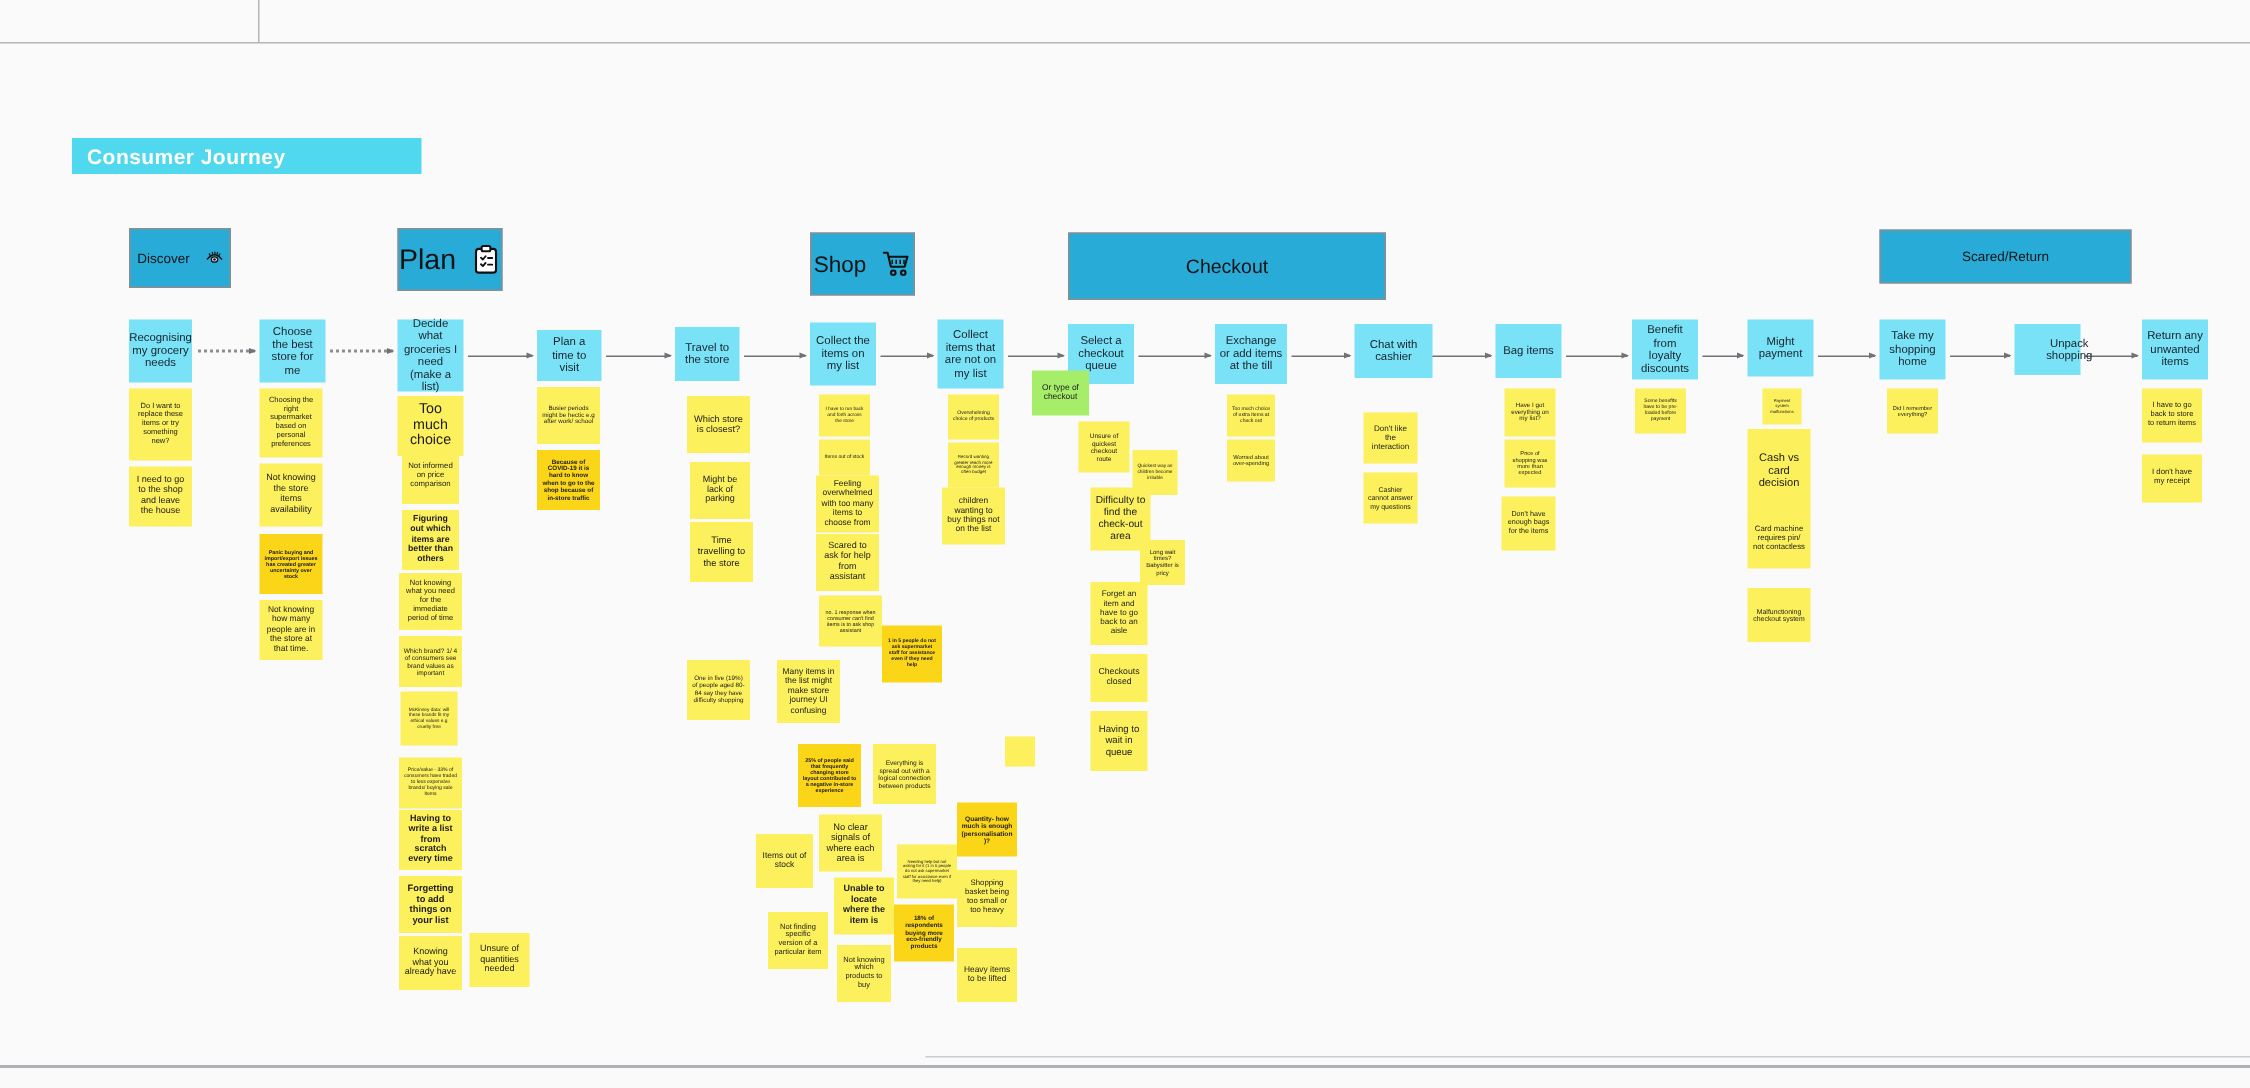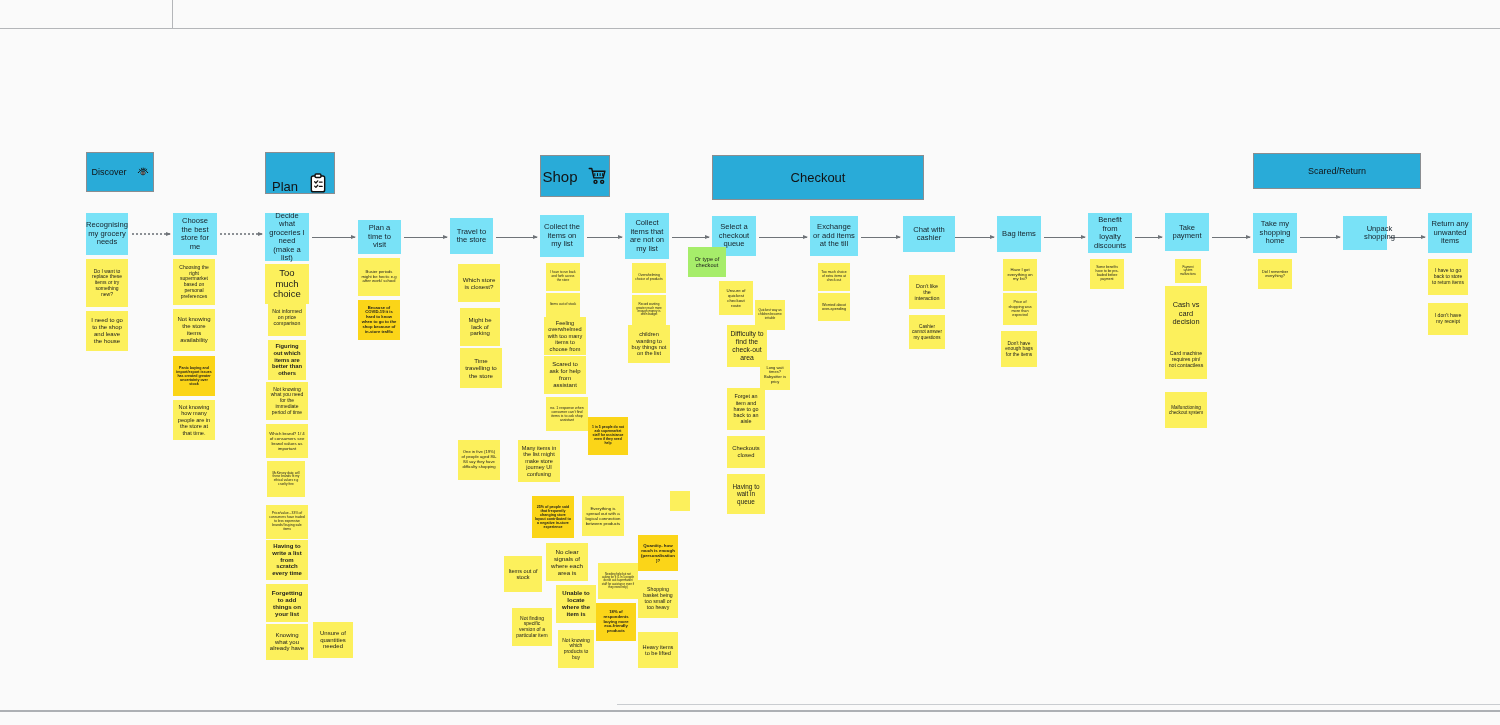--- a/index.html
+++ b/index.html
@@ -77,34 +77,35 @@
 </head>
 <body>
 
 <div id="canvas">
 
   <div class="chrome-line-h" style="top:28px;"></div>
   <div class="chrome-line-v" style="left:172px; top:0; height:28px;"></div>
   <div class="chrome-line-h2" style="left:617px; top:704px; width:883px;"></div>
   <div class="chrome-line-h" style="top:710px; background:#adb0b4; height:2px;"></div>
 
+  <div class="board-title" style="left:48px; top:92px; width:233px; height:24px;">Consumer Journey</div>
 
   <div id="phases">
       <div class="phase" style="left: 86px; top: 152px; width: 68px; height: 40px; font-size: 9px;">
         <span class="plabel">Discover</span>
         <span class="picon">
           <svg width="12" height="12" viewBox="0 0 24 24" fill="none" stroke="#111" stroke-width="1.8">
             <path d="M2 14c3.5-4.5 6.5-6.5 10-6.5S18.5 9.5 22 14" stroke-width="2"></path>
             <ellipse cx="12" cy="14" rx="4.2" ry="3.6" fill="#fff" stroke="#111" stroke-width="1.8"></ellipse>
             <circle cx="12" cy="14" r="1.8" fill="#111" stroke="none"></circle>
             <path d="M5 6.5l1.4 2.2M9 4.5l.7 2.4M12.5 4l.1 2.5M16 4.6l-.6 2.4M19.2 6.4l-1.3 2.2" stroke-width="1.6" stroke-linecap="round"></path>
           </svg>
         </span>
       </div>
-      <div class="phase" style="left: 265px; top: 152px; width: 70px; height: 42px; font-size: 13px; align-items: flex-end;">
+      <div class="phase" style="left: 265px; top: 152px; width: 70px; height: 42px; font-size: 19px;">
         <span class="plabel">Plan</span>
         <span class="picon">
           <svg width="20" height="20" viewBox="0 0 24 24" fill="none" stroke="#111" stroke-width="1.7">
             <rect x="4" y="3.5" width="16" height="19" rx="2.2" fill="#fff"></rect>
             <rect x="8.5" y="1.2" width="7" height="4.2" rx="1.2" fill="#fff"></rect>
             <path d="M8 10.5l1.5 1.5 2.2-2.6M8 15.8l1.5 1.5 2.2-2.6" stroke-linecap="round" stroke-linejoin="round" stroke-width="1.5"></path>
             <path d="M13.6 10.8h3.4M13.6 16.1h3.4" stroke-linecap="round" stroke-width="1.5"></path>
           </svg>
         </span>
       </div>
@@ -174,21 +175,21 @@
       <div class="step" style="left: 903px; top: 216px; width: 52px; height: 36px;">
         <span>Chat with cashier</span>
       </div>
       <div class="step" style="left: 997px; top: 216px; width: 44px; height: 36px;">
         <span>Bag items</span>
       </div>
       <div class="step" style="left: 1088px; top: 213px; width: 44px; height: 40px;">
         <span>Benefit from loyalty discounts</span>
       </div>
       <div class="step" style="left: 1165px; top: 213px; width: 44px; height: 38px;">
-        <span>Take payment</span>
+        <span>Might payment</span>
       </div>
       <div class="step" style="left: 1253px; top: 213px; width: 44px; height: 40px;">
         <span>Take my shopping home</span>
       </div>
       <div class="step" style="left: 1343px; top: 216px; width: 44px; height: 34px; padding-left: 32px;">
         <span>Unpack shopping</span>
       </div>
       <div class="step" style="left: 1428px; top: 213px; width: 44px; height: 40px;">
         <span>Return any unwanted items</span>
       </div>

